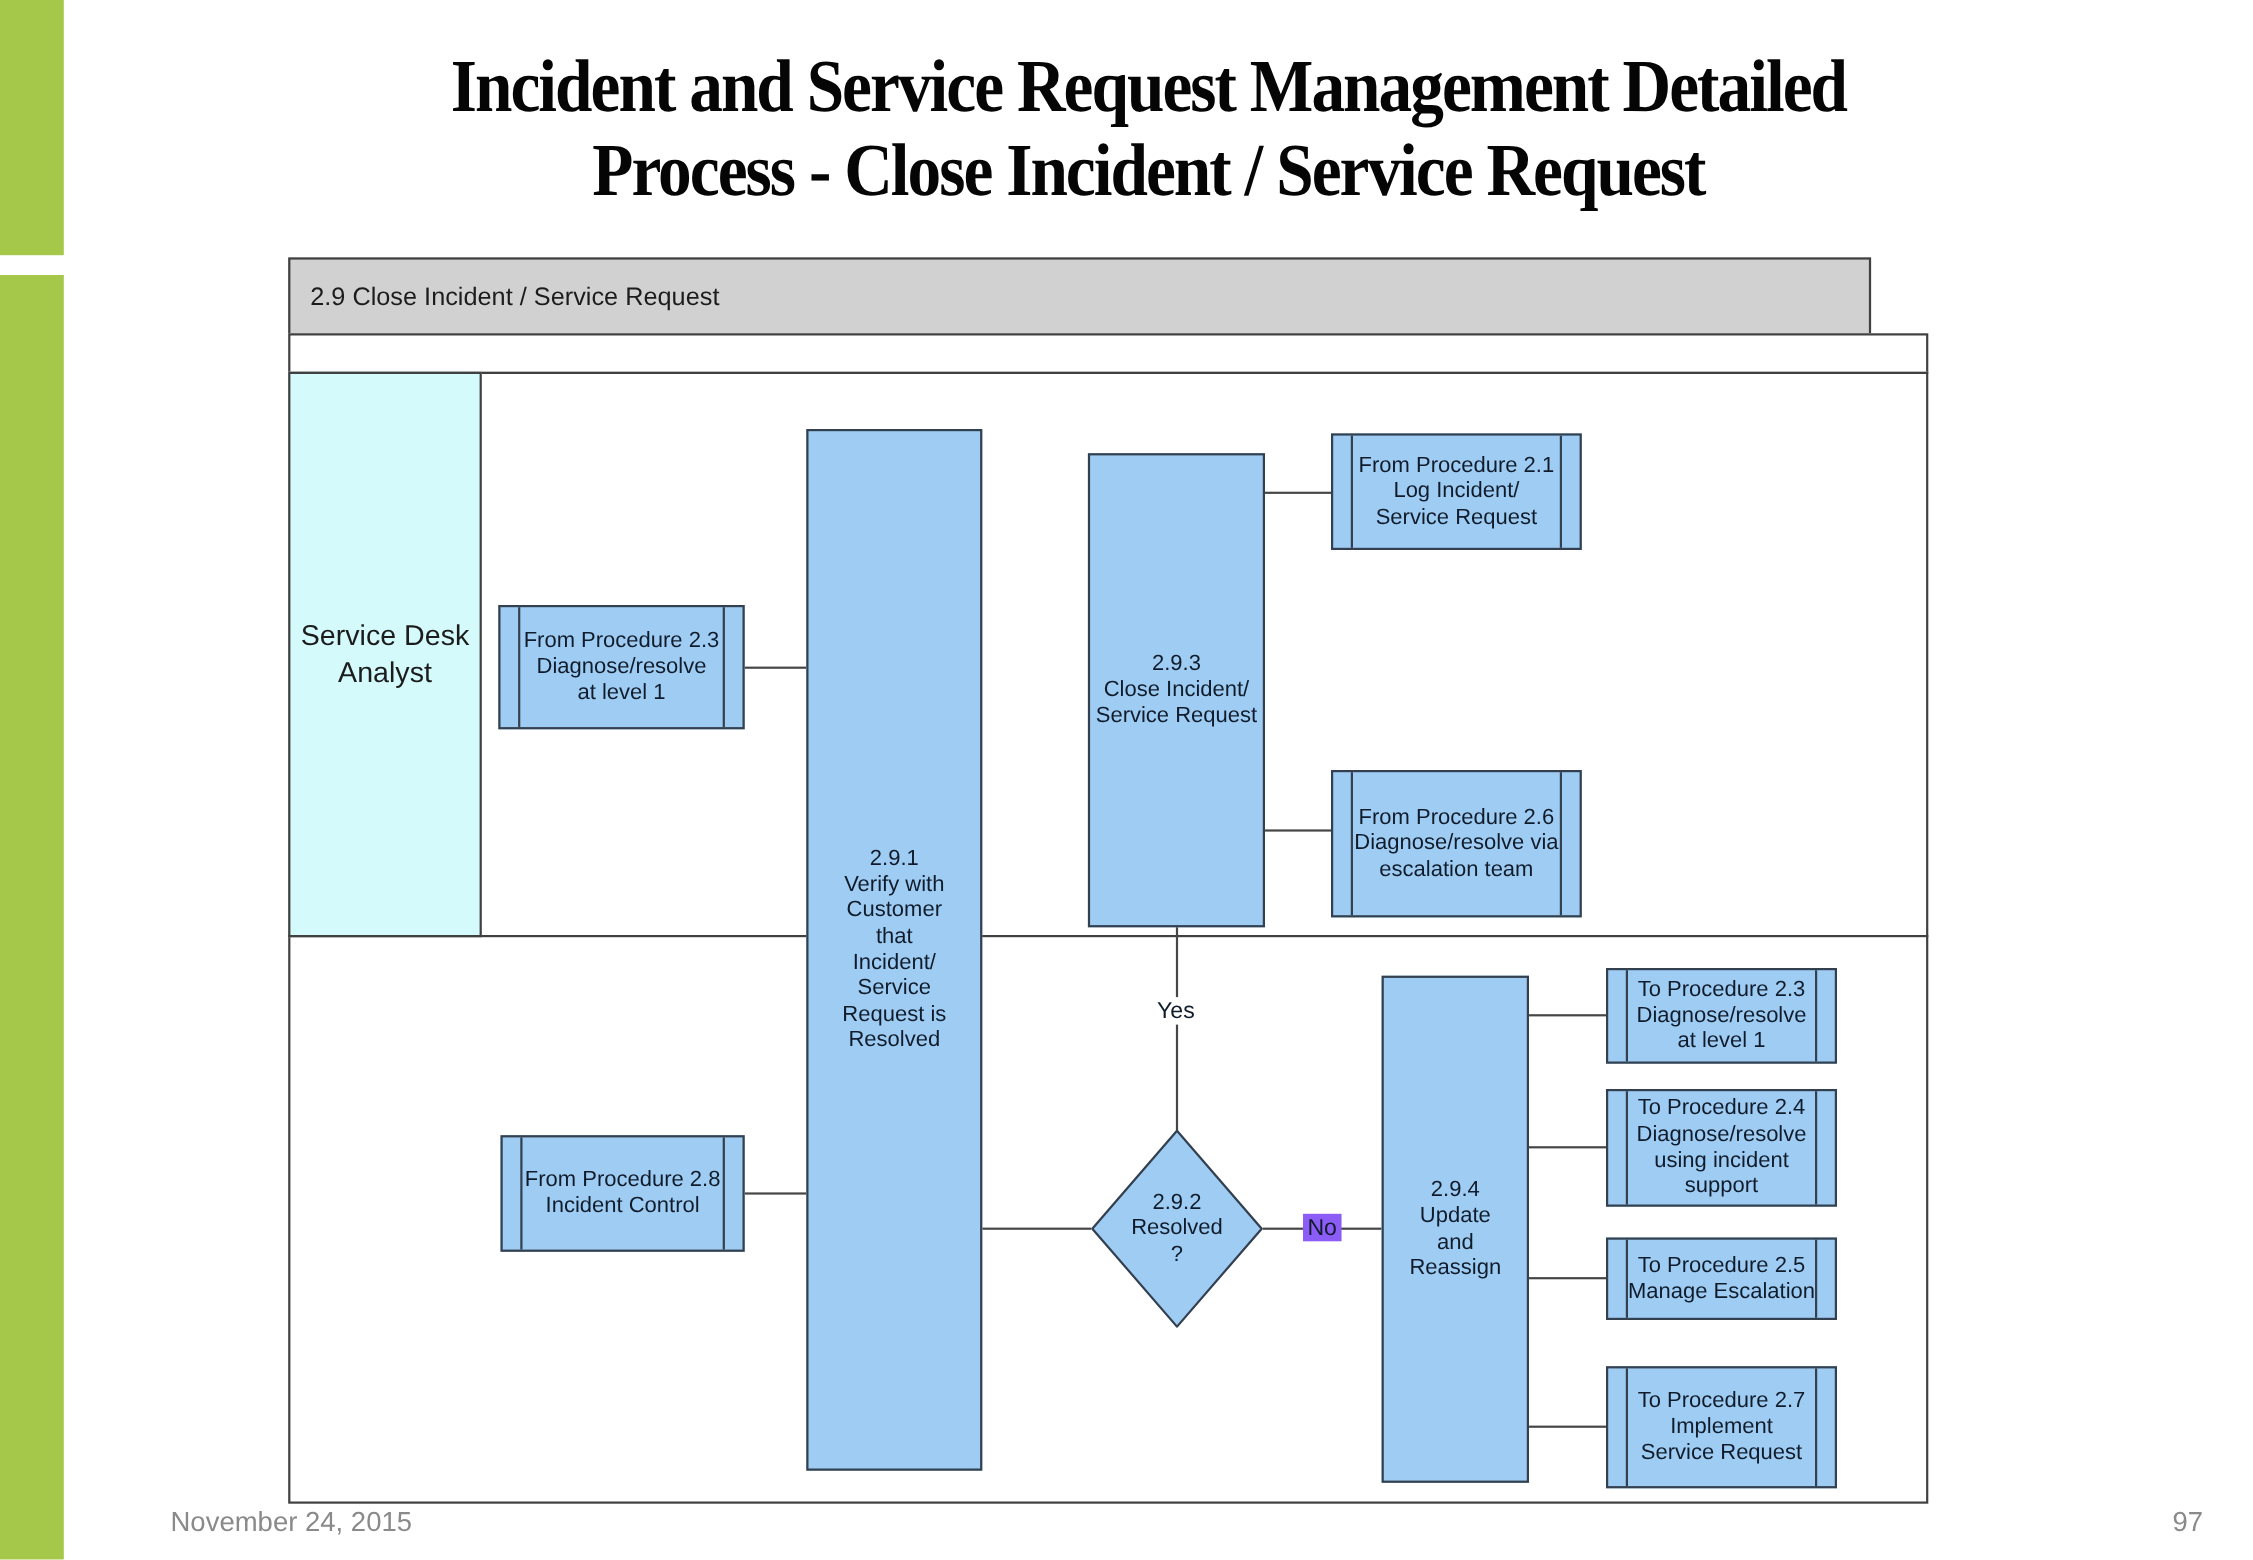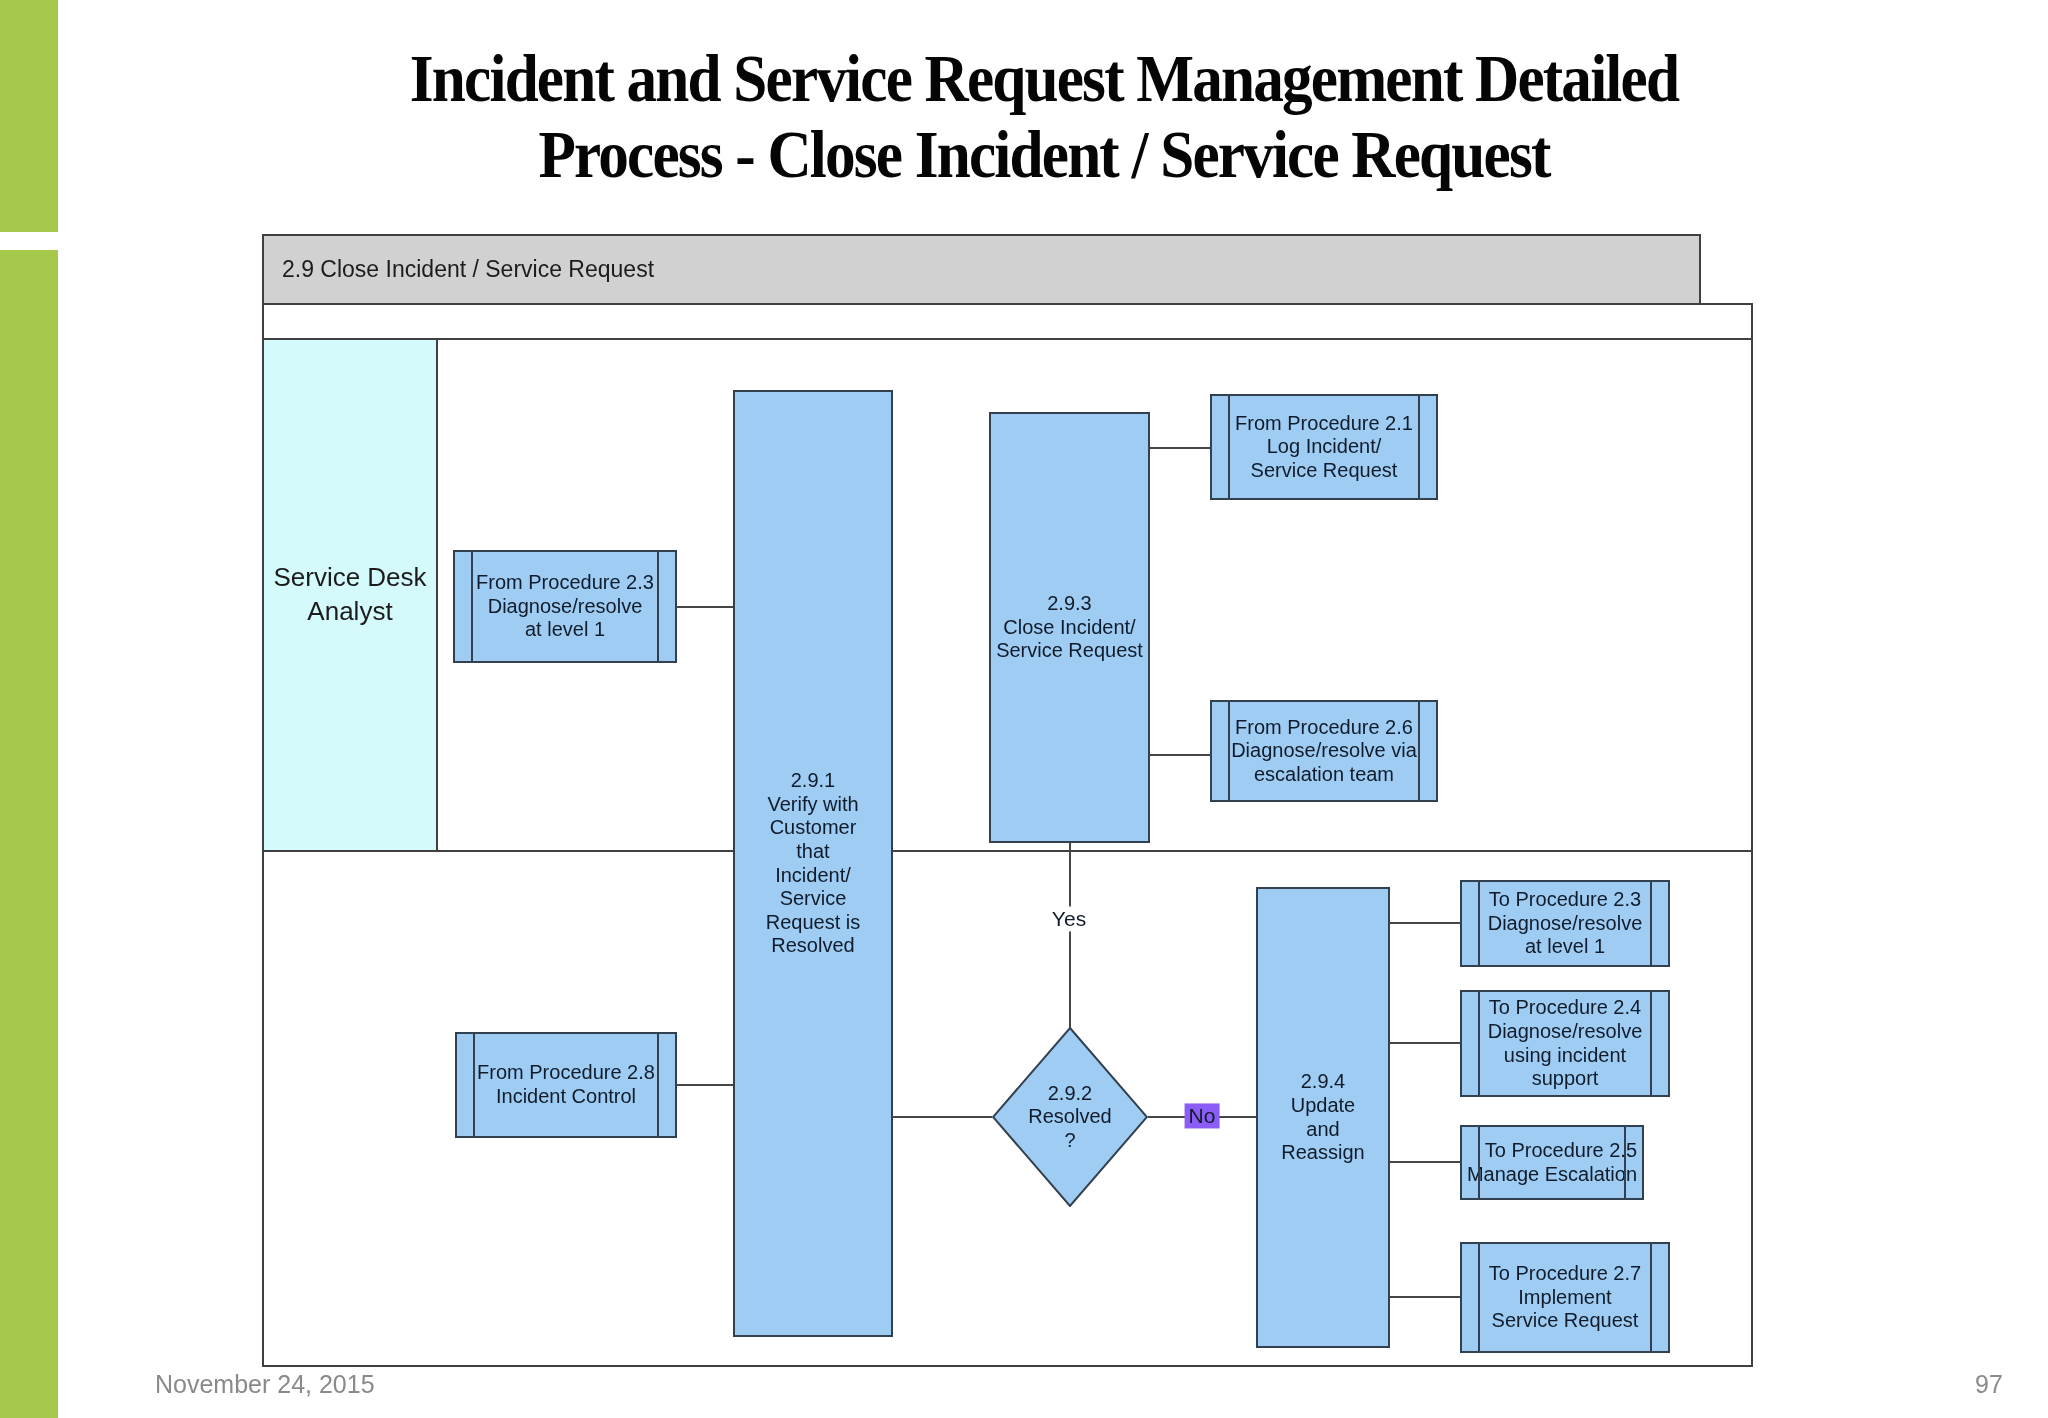--- a/index.html
+++ b/index.html
@@ -124,42 +124,42 @@
 Incident/
 Service
 Request is
 Resolved</div>
         <div class="node process" style="left: 727px; top: 151px; width: 161px; height: 431px; margin-top: 27px;">2.9.3
 Close Incident/
 Service Request</div>
         <div class="node predefined" style="left: 948px; top: 160px; width: 228px; height: 106px;">From Procedure 2.1
 Log Incident/
 Service Request</div>
-        <div class="node predefined" style="left: 948px; top: 466px; width: 228px; height: 102px;">From Procedure 2.6
+        <div class="node predefined" style="left: 948px; top: 466px; width: 228px; height: 134px;">From Procedure 2.6
 Diagnose/resolve via
 escalation team</div>
         <div class="node predefined" style="left: 193px; top: 798px; width: 222px; height: 106px;">From Procedure 2.8
 Incident Control</div>
         <div class="node decision" style="left: 730px; top: 793px; width: 156px; height: 180px;"><svg viewBox="0 0 156 180">
             <polygon points="78,1 155,90 78,179 1,90" fill="#9fccf3" stroke="#33404f" stroke-width="2"></polygon>
           </svg><div class="lbl">2.9.2
 Resolved
 ?</div></div>
         <div class="node process" style="left: 994px; top: 653px; width: 134px; height: 461px;">2.9.4
 Update
 and
 Reassign</div>
         <div class="node predefined" style="left: 1198px; top: 646px; width: 210px; height: 87px;">To Procedure 2.3
 Diagnose/resolve
 at level 1</div>
         <div class="node predefined" style="left: 1198px; top: 756px; width: 210px; height: 107px;">To Procedure 2.4
 Diagnose/resolve
 using incident
 support</div>
-        <div class="node predefined" style="left: 1198px; top: 891px; width: 184px; height: 75px; text-align: right;">To Procedure 2.5
+        <div class="node predefined" style="left: 1198px; top: 891px; width: 210px; height: 75px;">To Procedure 2.5
 Manage Escalation</div>
         <div class="node predefined" style="left: 1198px; top: 1008px; width: 210px; height: 111px;">To Procedure 2.7
 Implement
 Service Request</div>
       </div>
     <div id="labels-layer">
         <div class="edge-label" style="left: 807px; top: 685px;">Yes</div>
         <div class="edge-label hl" style="left: 940px; top: 882px;">No</div>
       </div>
   </div>

